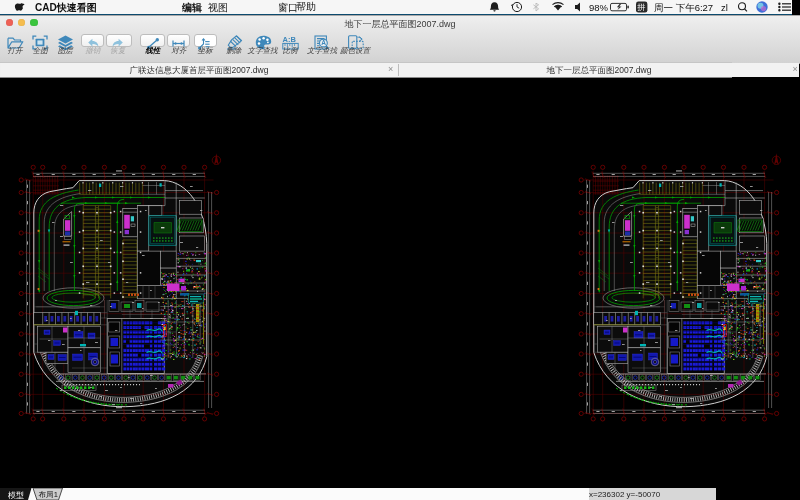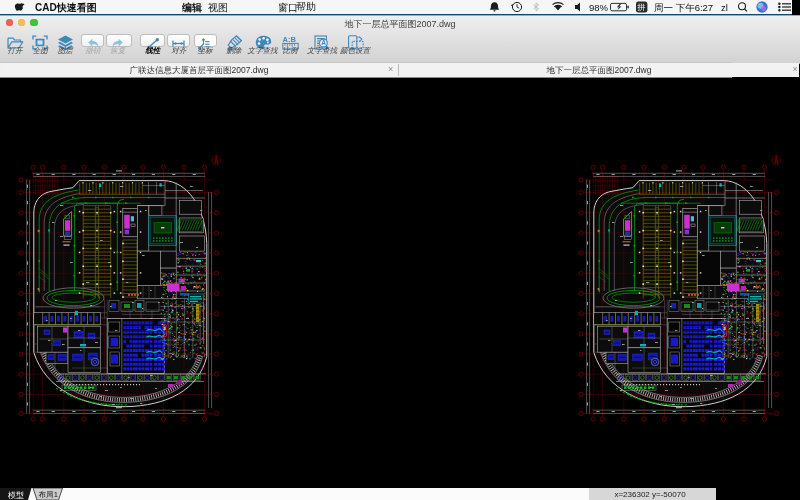--- a/index.html
+++ b/index.html
@@ -18,21 +18,21 @@
 .btn{position:absolute;top:18px;height:13px;background:linear-gradient(#ffffff,#f0f0f0);
   border:1px solid #bdbdbd;box-sizing:border-box;}
 #tabbar{position:absolute;left:0;top:62px;width:732px;height:14px;background:#f1f1f1;
   border-top:1px solid #c6c6c6;border-bottom:1px solid #8a8a8a;box-sizing:content-box;}
 .tab{position:absolute;top:0;height:14px;font-size:8.5px;color:#303030;text-align:center;
   line-height:14px;}
 .tabx{position:absolute;top:0;height:14px;line-height:13px;font-size:9px;color:#8d8d8d;}
 #content{position:absolute;left:0;top:78px;width:800px;height:410px;background:#000;}
 #statusbar{position:absolute;left:0;top:488px;width:716px;height:12px;background:#fbfbfb;}
 #coordbox{position:absolute;right:0;top:0;width:127px;height:12px;background:#d7d7d7;
-  font-size:8px;color:#1c1c1c;text-align:center;line-height:13.5px;padding-right:5px;
+  font-size:8px;color:#1c1c1c;text-align:left;line-height:13.5px;padding-right:5px;
   box-sizing:border-box;margin-left:24px;}
 </style></head><body>
 <div id="menubar">
 <svg class="abs" style="left:14px;top:2px" width="11" height="11" viewBox="0 0 11 11">
       <path d="M7.6 1.0 c0.1 0.6 -0.15 1.2 -0.5 1.6 c-0.37 0.45 -0.95 0.78 -1.5 0.73 c-0.08-0.55 0.18-1.15 0.5-1.5 C6.48 1.4 7.1 1.08 7.6 1.0 Z M9.2 8.1 c-0.3 0.7 -0.45 1.0 -0.85 1.6 c-0.55 0.85 -1.32 1.9 -2.28 1.9 c-0.85 0.01 -1.07 -0.56 -2.22 -0.55 c-1.15 0.01 -1.4 0.56 -2.25 0.55 c-0.96 -0.01 -1.7 -0.95 -2.25 -1.8 C-2.2 7.4 -2.36 4.6 -1.18 3.1 c0.84 -1.05 2.16 -1.67 3.4 -1.67 c1.27 0 2.06 0.56 3.11 0.56 c1.02 0 1.64 -0.56 3.1 -0.56 c1.1 0 2.27 0.6 3.1 1.64 C8.8 4.0 8.0 6.0 9.2 8.1 Z" transform="scale(0.72) translate(3.2,0.5)" fill="#1a1a1a"></path>
     </svg>
 <div class="mi" style="left:35px;font-weight:bold;">CAD快速看图</div>
 <div class="mi" style="left:129px;margin-top:15px;">文件</div>
 <div class="mi" style="left:182px;font-weight:bold;">编辑</div>
 <div class="mi" style="left:208px;">视图</div>

